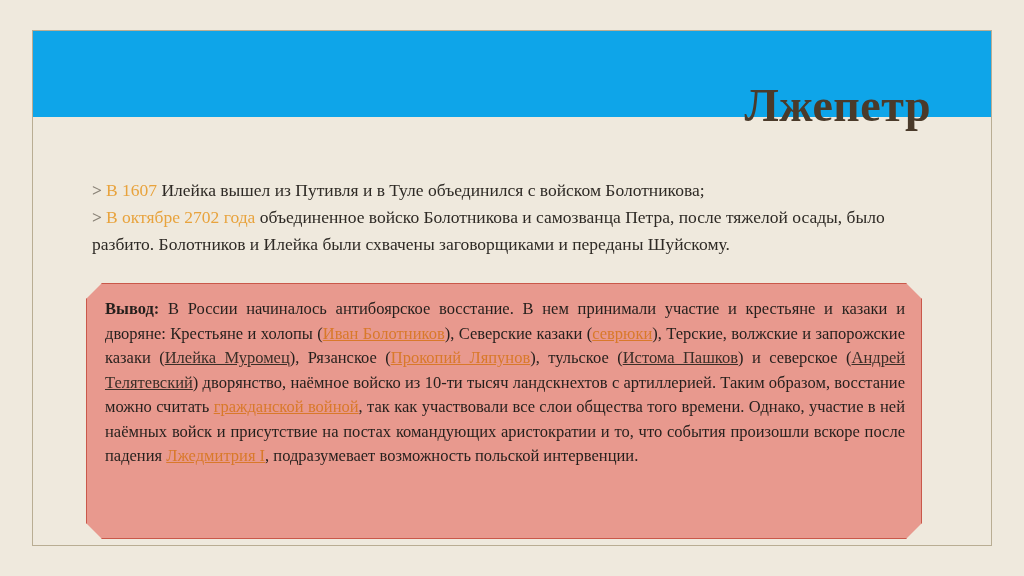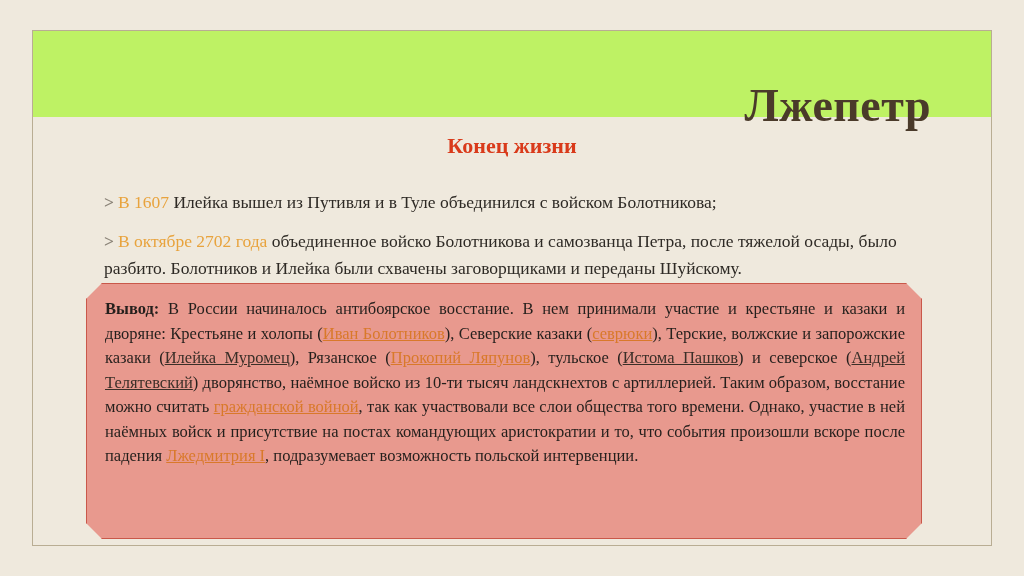--- a/index.html
+++ b/index.html
@@ -30,21 +30,21 @@
     bottom: 30px;
     border: 1px solid #b9ad93;
     box-sizing: border-box;
   }
   .title-band {
     position: absolute;
     left: 33px;
     top: 31px;
     width: 958px;
     height: 86px;
-    background: #bef264;
+    background: #0ea5e9;
     box-sizing: border-box;
   }
   .title-text {
     position: absolute;
     left: 0;
     right: 60px;
     top: 52px;
     text-align: right;
     font-size: 46px;
     font-weight: bold;
@@ -68,21 +68,21 @@
     position: absolute;
     left: 92px;
     top: 177px;
     width: 830px;
     font-size: 17.5px;
     line-height: 27px;
     color: #2e2a25;
     font-family: "Liberation Serif", serif;
   }
   .body-block p {
-    margin: 12px;
+    margin: 0;
   }
   .marker {
     color: #8b8478;
     font-weight: bold;
     margin-right: 4px;
   }
   .hl {
     color: #e8a33d;
   }
   .octagon {
@@ -119,21 +119,20 @@
 </head>
 <body>
 
 <div class="slide">
   <div class="slide-border"></div>
 
   <div class="title-band">
     <div class="title-text">Лжепетр</div>
   </div>
 
-  <div class="subtitle">Конец жизни</div>
 
   <div class="body-block">
     <p>
       <span class="marker">&gt;</span><span class="hl">В 1607</span><span> Илейка вышел из Путивля и в Туле объединился с войском Болотникова;</span>
     </p>
     <p>
       <span class="marker">&gt;</span><span class="hl">В октябре 2702 года</span><span> объединенное войско Болотникова и самозванца Петра, после тяжелой осады, было разбито. Болотников и Илейка были схвачены заговорщиками и переданы Шуйскому.</span>
     </p>
   </div>
 

